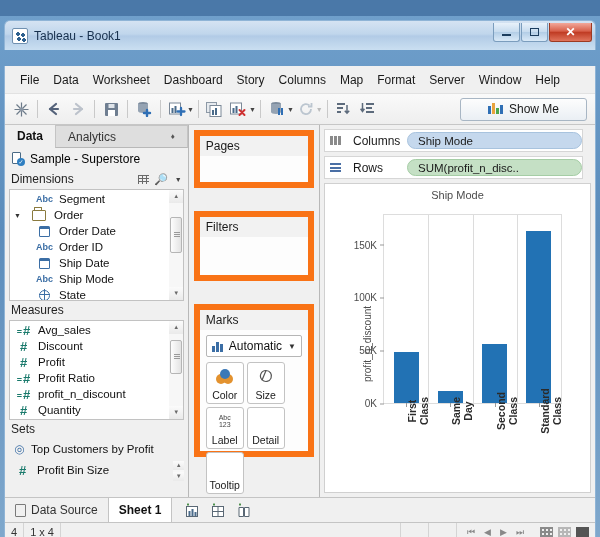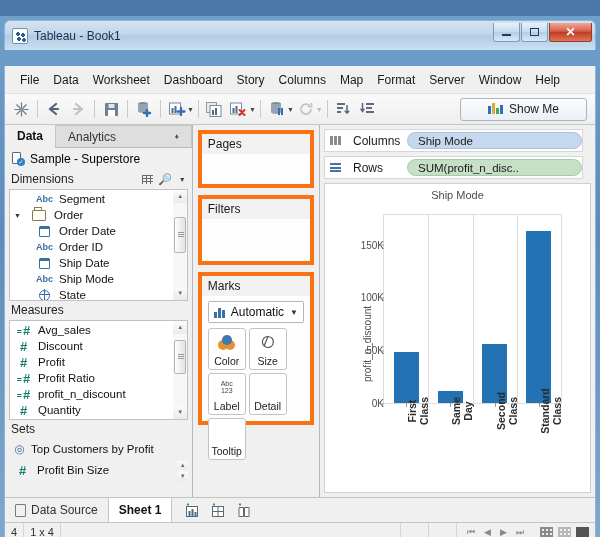--- a/index.html
+++ b/index.html
@@ -140,21 +140,21 @@
   .vs-thumb { position: absolute; left: 1px; width: 12px;
               background: linear-gradient(to right,#fdfdfd,#e3e3e3);
               border: 1px solid #b5b5b5; border-radius: 2px; }
   .vs-thumb::after { content:""; position:absolute; left:3px; top:50%; margin-top:-3px; width:6px; height:6px;
               background: repeating-linear-gradient(to bottom,#9a9a9a 0 1px, transparent 1px 2px); }
   .lp-spacer { flex: 1; }
 
   
   .cards { width: 133px; background: #f0f0f0; padding: 5px 5px 0 5px;
            border-right: 1px solid #b8b8b8; }
-  .card { background: #fdfdfd; border: 4px solid #f97316; margin-bottom: 7px; }
+  .card { background: #fdfdfd; border: 6px solid #f97316; margin-bottom: 23px; }
   .card-hdr { font-size: 12px; color: #1a1a1a; padding: 3px 6px 3px 6px; background: #f2f2f2; }
   .marks-sel {
     margin: 5px 6px; height: 22px; border: 1px solid #b6b6b6; border-radius: 2px;
     background: #fff; display: flex; align-items: center; gap: 6px; padding: 0 5px;
     font-size: 12px; color: #111;
   }
   .marks-sel .bars { display:flex; align-items:flex-end; gap:1px; height:11px; }
   .marks-sel .bars i { width:3px; background:#3b6ea5; display:block; }
   .marks-sel .dd { margin-left:auto; font-size: 8px; color:#333; }
   .mbtns { display: flex; gap: 3px; padding: 0 6px 5px 6px; flex-wrap: wrap; }
@@ -183,21 +183,21 @@
   .pill.dim { background: #c5d8ed; border: 1px solid #a8c3de; min-width: 175px; }
   .pill.meas { background: #c5e0c5; border: 1px solid #a5cda5; min-width: 175px; }
   .canvas { flex: 1; margin: 4px; background: #fff; border: 1px solid #d0d0d0;
             position: relative; overflow: hidden; }
   .chart-title { text-align: center; font-size: 11px; color: #4c4c4c; padding-top: 5px; }
   .plot { position: absolute; left: 58px; top: 30px; right: 28px; bottom: 88px;
           border: 1px solid #ddd; background:#fff; }
   .ylabel { position: absolute; left: 4px; top: 52%; transform: translateY(-50%) rotate(-90deg);
             transform-origin: center; font-size: 10px; color: #4c4c4c; white-space: nowrap; }
   .ytick { position: absolute; right: 100%; transform: translateY(-50%);
-           font-size: 10px; color: #4c4c4c; white-space: nowrap; }
+           font-size: 10px; color: #4c4c4c; white-space: nowrap; padding-right: 7px; }
   .ytick::after { content:""; position:absolute; right:0; top:50%; width:4px; height:1px; background:#9a9a9a; }
   .bar { position: absolute; bottom: 0; background: #2272b4; }
   .xband { position: absolute; bottom: 0; height: 88px; }
   .xband .tickmark { position:absolute; left:50%; top:0; width:1px; height:4px; background:#9a9a9a; }
   .xlab { position: absolute; top: 8px; left: 50%; transform: translateX(-50%) rotate(-90deg);
           transform-origin: top center; font-size: 10.5px; color: #2b2b2b; font-weight: bold;
           white-space: pre-line; text-align: center; }
   .xsep { position: absolute; bottom: 88px; width: 1px; background: #dcdcdc; }
 
   

